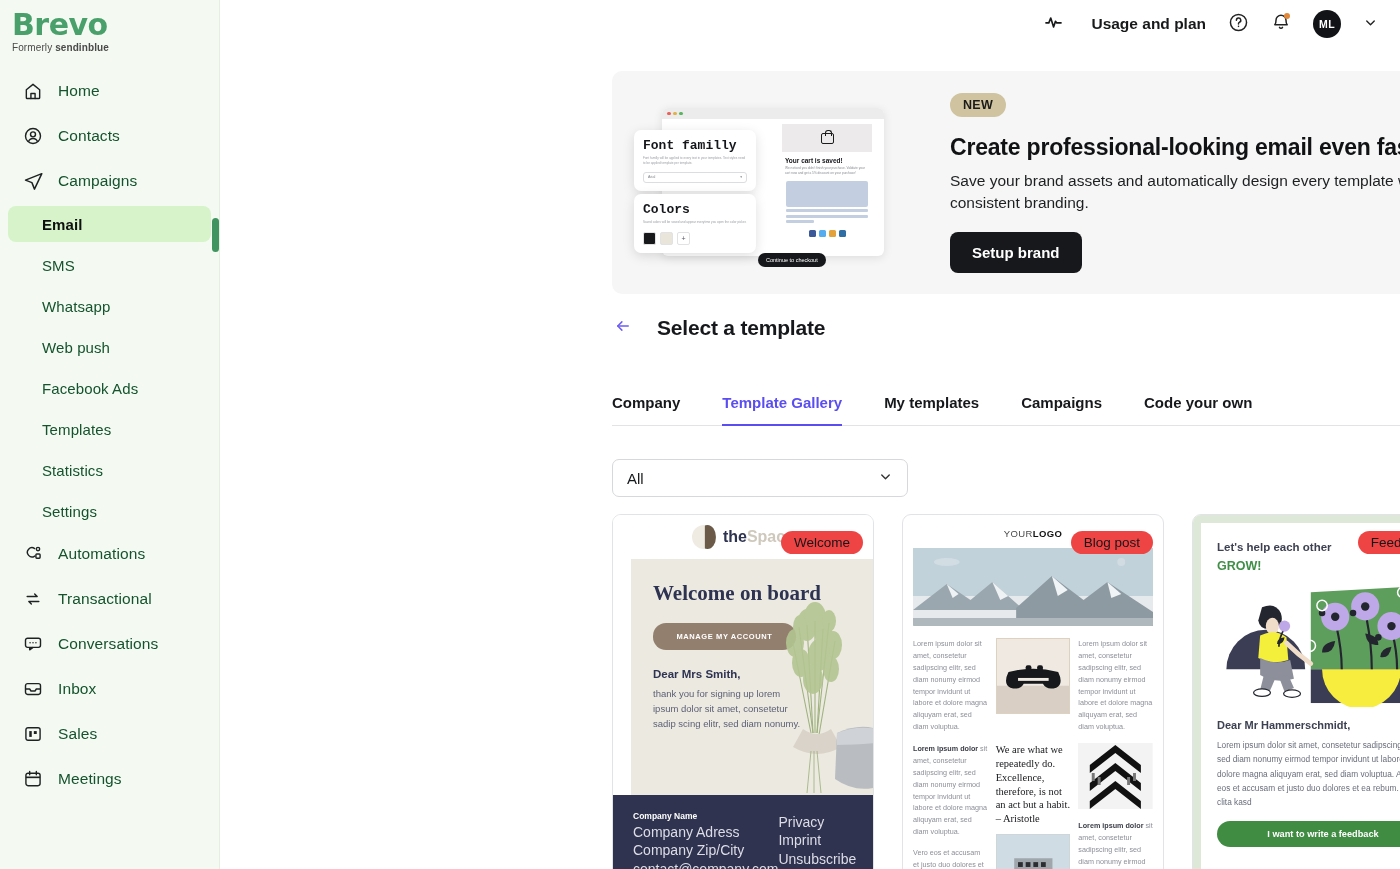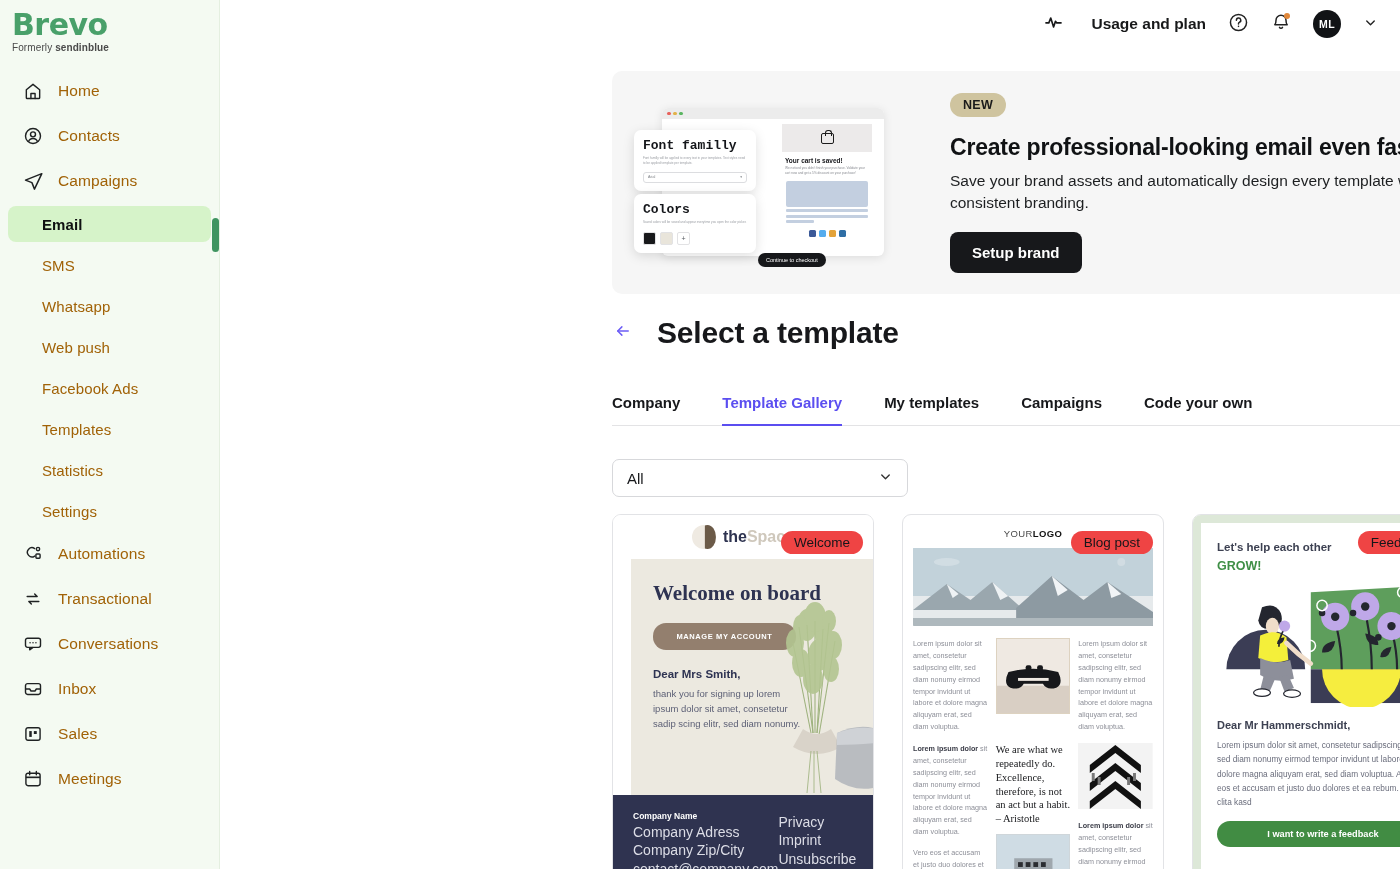--- a/index.html
+++ b/index.html
@@ -33,21 +33,21 @@
   .brand-sub b { font-weight: 700; }
 
   .nav { margin-top: 18px; }
   .nav-item {
     display: flex; align-items: center; gap: 14px;
     height: 40px; padding: 0 14px 0 14px;
     margin: 5px 8px; border-radius: 8px;
     cursor: pointer; position: relative;
   }
   .nav-item .ico { width: 22px; height: 22px; display:flex; align-items:center; justify-content:center; flex:0 0 22px; }
-  .nav-item .lbl { font-size: 15.5px; color: #a16207; letter-spacing: .1px; white-space: nowrap;}
+  .nav-item .lbl { font-size: 15.5px; color: #14532d; letter-spacing: .1px; white-space: nowrap;}
   .nav-item.sub { margin-left: 8px; padding-left: 34px; height: 36px; }
   .nav-item.sub .lbl { font-size: 15px; }
   .nav-item.active {
     background: #d6f3c9;
   }
   .nav-item.active .lbl { font-weight: 700; color:#0f1111; }
   .active-bar {
     position: absolute; left: 212px; top: 218px;
     width: 7px; height: 34px; background: #3f9460; border-radius: 4px; z-index: 5;
   }
@@ -135,21 +135,21 @@
     margin-top: 18px; display:inline-block; background:#17181b; color:#fff;
     font-size:15px; font-weight:700; padding:12px 22px; border-radius:8px; border:none; cursor:pointer;
     font-family:"Liberation Sans",sans-serif;
   }
 
   
   .page-head {
     position:absolute; left:392px; top:316px; display:flex; align-items:center; gap:23px;
   }
   .back-arrow { font-size:22px; color:#6b5cf6; cursor:pointer; line-height:1; }
-  .page-title { font-size:30px; color:#17181b; letter-spacing:-.2px;}
+  .page-title { font-size:21px; color:#17181b; letter-spacing:-.2px;}
 
   .tabs {
     position:absolute; left:392px; top:388px; width:853px;
     display:flex; gap:0; border-bottom:1px solid #e3e3e5;
   }
   .tab {
     font-size:15px; font-weight:700; color:#17181b; padding: 6px 0 14px; margin-right:42px;
     cursor:pointer; position:relative; white-space:nowrap;
   }
   .tab:last-child{margin-right:0;}

